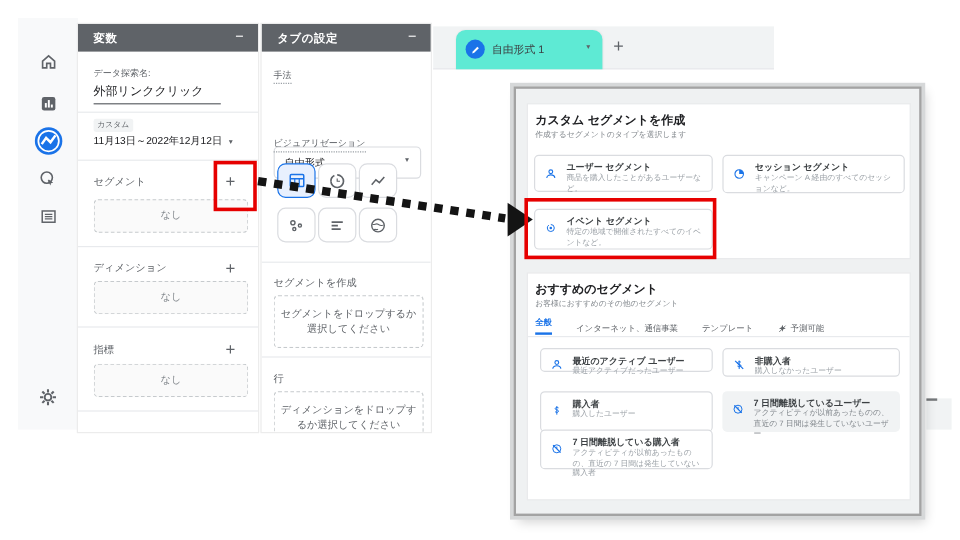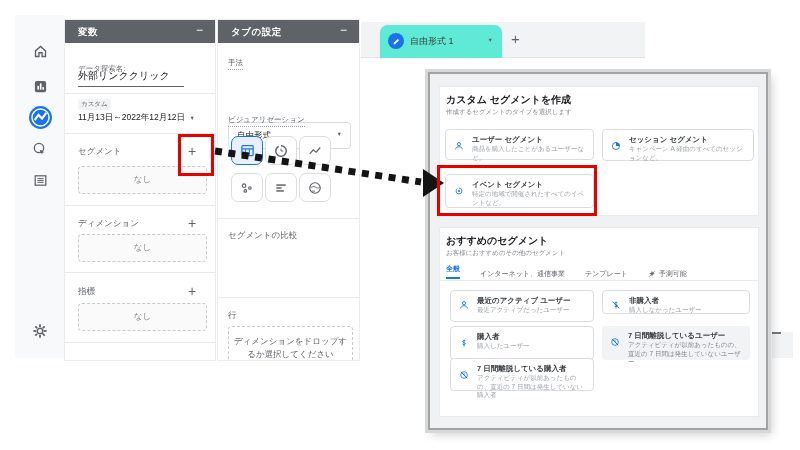--- a/index.html
+++ b/index.html
@@ -105,21 +105,21 @@
           </g>
         </svg>
     </div>
   </div>
 
   <div class="panel" style="left:65px;width:150px;">
     <div class="panel-header">
       <span class="panel-title">変数</span>
       <span class="minimize">−</span>
     </div>
-    <div class="abs lbl" style="left:13px;top:44px;">データ探索名:</div>
+    <div class="abs lbl" style="left:13px;top:36px;">データ探索名:</div>
     <div class="abs" style="left:13px;top:49px;font-size:10px;color:#202124;border-bottom:1px solid #5f6368;padding-bottom:3px;padding-right:14px;">外部リンククリック</div>
     <div class="divider" style="top:73px;"></div>
     <div class="abs" style="left:13px;top:79px;font-size:6.5px;color:#5f6368;background:#f1f3f4;padding:1px 3px;border-radius:2px;">カスタム</div>
     <div class="abs" style="left:13px;top:92px;font-size:8.5px;color:#202124;">
       <span>11月13日～2022年12月12日</span>
       <span style="font-size:5.5px;color:#5f6368;margin-left:2px;">▼</span>
     </div>
     <div class="divider" style="top:113px;"></div>
     <div class="abs sec-label" style="left:13px;top:126px;">セグメント</div>
     <div class="abs plus" style="left:123px;top:124px;">+</div>
@@ -182,21 +182,22 @@
         </svg>
     </div>
     <div class="viz-btn" style="left:81px;top:153px;">
       <svg width="14" height="14" viewBox="0 0 24 24">
           <circle cx="12" cy="12" r="9" fill="none" stroke="#5f6368" stroke-width="2"></circle>
           <path d="M4 10c3 2 5-2 8 0s5 3 8 1M6 18c2-2 4 1 6-1" fill="none" stroke="#5f6368" stroke-width="1.6"></path>
         </svg>
     </div>
 
     <div class="divider" style="top:198px;"></div>
-    <div class="abs sec-label" style="left:10px;top:210px;">セグメントの比較</div>
+    <div class="abs sec-label" style="left:10px;top:210px;">セグメントを作成</div>
+    <div class="drop-box" style="left:10px;top:226px;width:119px;height:38px;">セグメントをドロップするか選択してください</div>
     <div class="divider" style="top:277px;"></div>
     <div class="abs sec-label" style="left:10px;top:290px;">行</div>
     <div class="drop-box" style="left:10px;top:306px;width:119px;height:38px;">ディメンションをドロップするか選択してください</div>
   </div>
 
   <div class="tabstrip">
     <div class="tab-active">
       <div class="pencil-circle">
         <svg width="9" height="9" viewBox="0 0 24 24">
             <path d="M4 20l1.2-4.5L15.5 5.2l3.3 3.3L8.5 18.8z" fill="#fff"></path>
@@ -259,21 +260,21 @@
         <span class="dtab">
           <svg width="8" height="8" viewBox="0 0 24 24">
               <path d="M12 2l2.2 6.4L20.5 11l-6.3 2.2L12 19.5l-2.2-6.3L3.5 11l6.3-2.6z" fill="#5f6368"></path>
               <line x1="4" y1="20" x2="20" y2="4" stroke="#5f6368" stroke-width="2"></line>
             </svg>
           <span>予測可能</span>
         </span>
       </div>
       <div class="abs" style="left:0;top:52px;width:318px;height:1px;background:#e8eaed;"></div>
 
-      <div class="segcard" style="left:10px;top:62px;width:144px;height:32px;">
+      <div class="segcard" style="left:10px;top:62px;width:144px;height:20px;">
         <span class="ic" style="top:5px;"><svg width="10" height="10" viewBox="0 0 24 24">
               <circle cx="12" cy="7.5" r="3.8" fill="none" stroke="#1a73e8" stroke-width="2.2"></circle>
               <path d="M4 20c0-4.2 4-6.2 8-6.2s8 2 8 6.2" fill="none" stroke="#1a73e8" stroke-width="2.2"></path>
             </svg></span>
         <span class="t">最近のアクティブ ユーザー</span>
         <span class="d">最近アクティブだったユーザー</span>
       </div>
 
       <div class="segcard" style="left:162px;top:62px;width:148px;height:24px;">
         <span class="ic" style="top:5px;"><svg width="10" height="10" viewBox="0 0 24 24">

